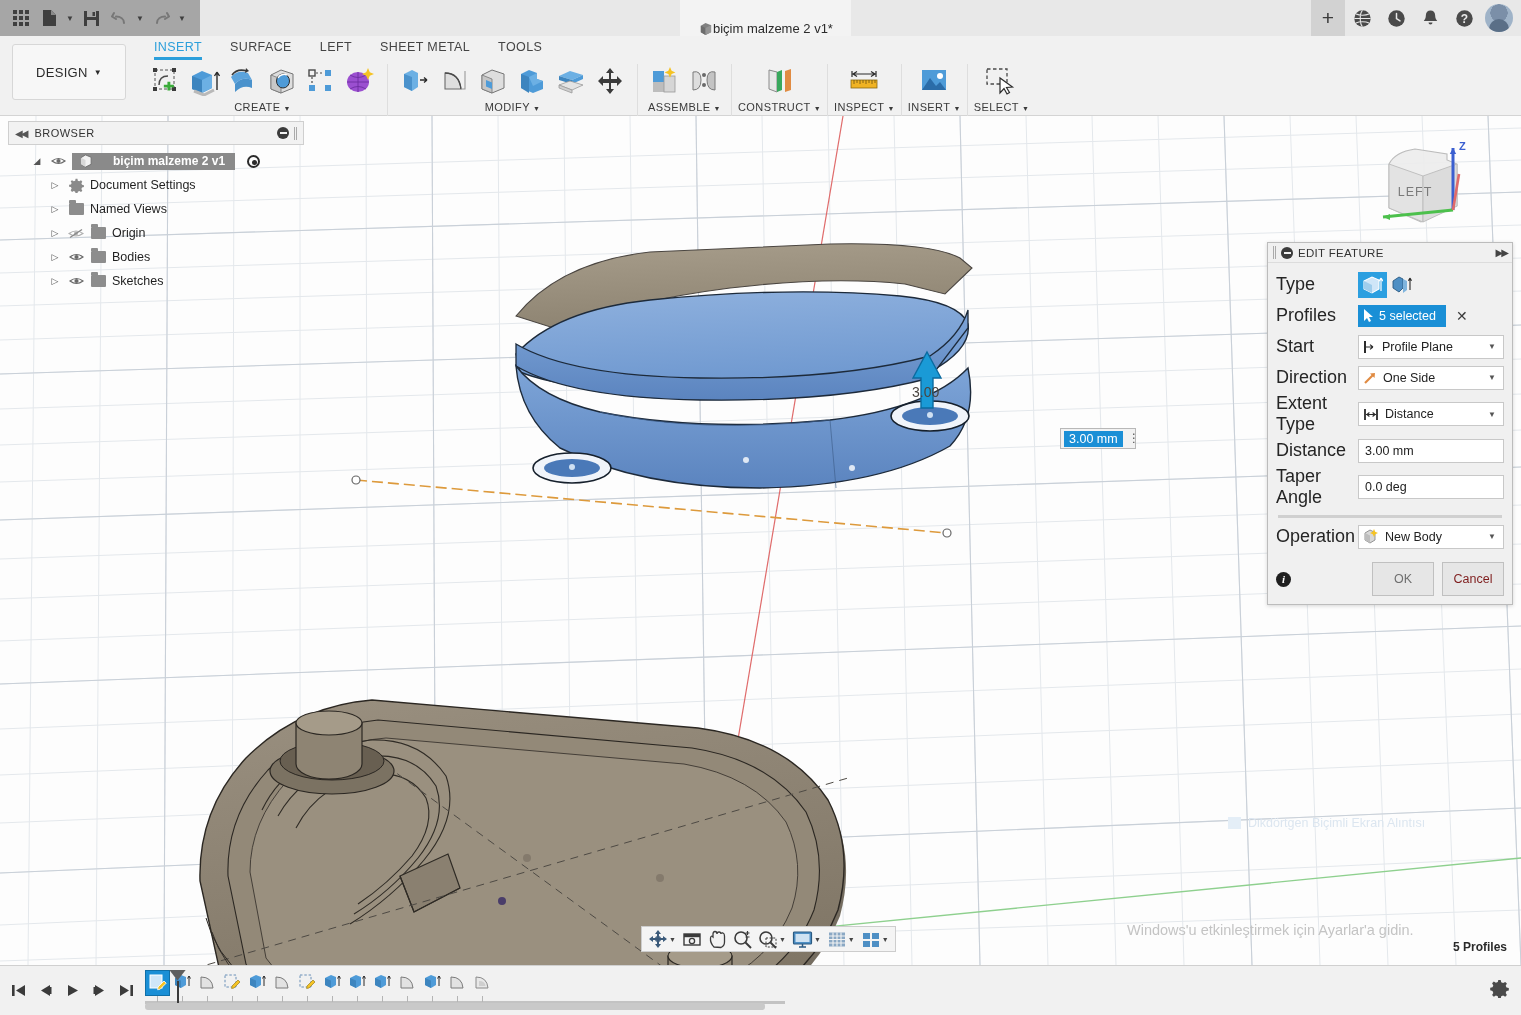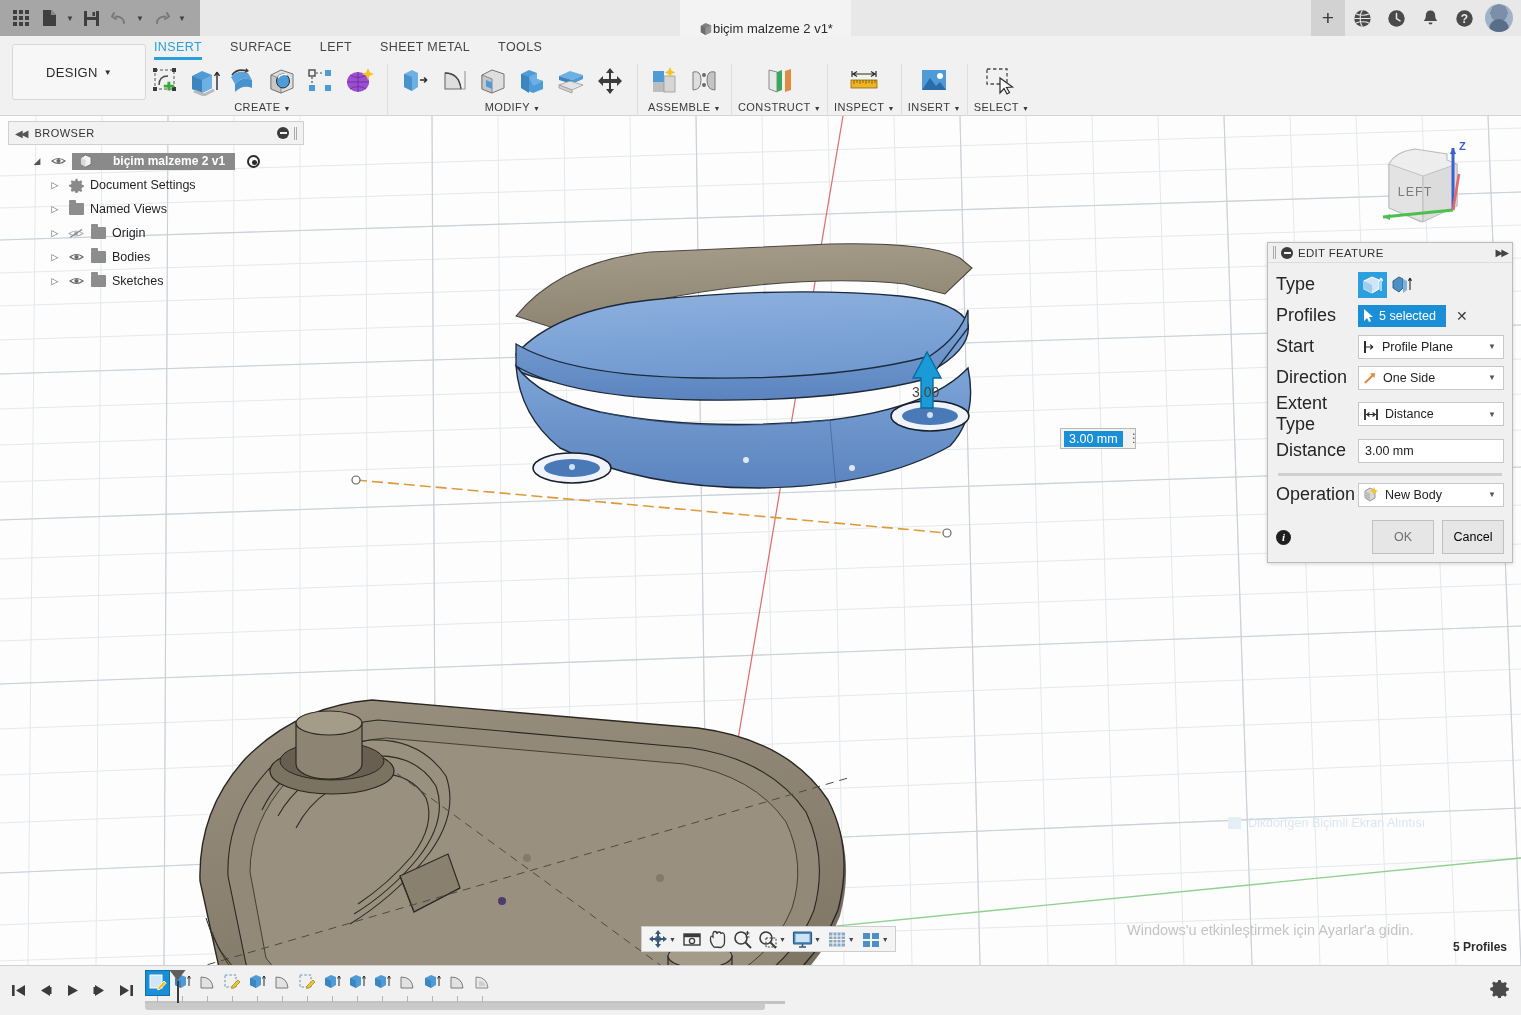--- a/index.html
+++ b/index.html
@@ -47,21 +47,21 @@
     width:20px; height:18px; border-radius: 10px 10px 0 0; background:#5e7governor; }
   .avatar::after { background:#5d7governorx; }
   .avatar::after { background:#5a6f87; }
 
   
   .ribbon {
     position: absolute; top: 36px; left: 0; width: 1521px; height: 80px;
     background: #f1f1f1; border-bottom: 1px solid #d4d4d4;
   }
   .design-btn {
-    position: absolute; left: 12px; top: 8px; width: 134px; height: 56px;
+    position: absolute; left: 12px; top: 8px; width: 114px; height: 56px;
     background: #f7f7f7; border: 1px solid #d7d7d7; border-radius: 3px;
     display: flex; align-items: center; justify-content: center;
     font-size: 13px; color: #2b2b2b; letter-spacing: .3px;
   }
   .design-btn .cv { font-size: 8px; margin-left: 6px; }
   .wtabs { position: absolute; left: 140px; top: 2px; display: flex; gap: 0; }
   .wtab { font-size: 12.5px; color: #444; padding: 2px 14px 4px 14px; letter-spacing:.4px; }
   .wtab.active { color: #2c9fdb; }
   .wtab.active::after { content:""; display:block; height:3px; background:#2c9fdb; margin-top:3px; }
   .panels { position: absolute; left: 138px; top: 28px; display: flex; height: 52px; }
@@ -135,21 +135,21 @@
   .txtf { flex: 1; height: 24px; background: #fff; border: 1px solid #c8c8c8;
     display: flex; align-items: center; padding: 0 6px; font-size: 12.5px; }
   .dlg-sep { height: 3px; background: #d0d0d0; margin: 7px 2px 3px 2px; }
   .dlg-ftr { display: flex; align-items: center; padding: 6px 8px 8px 8px; }
   .info-i { width: 15px; height: 15px; border-radius: 50%; background: #1f1f1f; color: #fff;
     font-size: 11px; font-weight: bold; display:flex; align-items:center; justify-content:center;
     font-style: italic; font-family: "Liberation Serif", serif; }
   .dbtn { margin-left: auto; min-width: 62px; height: 34px; background: #e6e6e6;
     border: 1px solid #c0c0c0; font-size: 12.5px; color: #6f6f6f;
     display: flex; align-items: center; justify-content: center; }
-  .dbtn + .dbtn { margin-left: 8px; color: #000000; }
+  .dbtn + .dbtn { margin-left: 8px; color: #7f1d1d; }
 
   
   .dim-input { position: absolute; left: 1060px; top: 312px; height: 21px;
     background: #f2f2f2; border: 1px solid #b8b8b8; display: flex; align-items: center;
     padding: 0 3px; gap: 5px; }
   .dim-input .val { background: #1a8fd6; color: #fff; font-size: 12.5px; padding: 1px 5px; }
   .dim-input .dots { color: #555; font-size: 12px; letter-spacing: 1px; line-height: 7px; width: 4px; }
 
   
   .watermark { position: absolute; left: 1127px; top: 800px; color: #c9c9c9; user-select: none; }
@@ -935,20 +935,26 @@
           </span>
         </div>
 
         <div class="row">
           <span class="lbl">Distance</span>
           <span class="txtf">
             <span>3.00 mm</span>
           </span>
         </div>
 
+        <div class="row">
+          <span class="lbl">Taper Angle</span>
+          <span class="txtf">
+            <span>0.0 deg</span>
+          </span>
+        </div>
 
         <div class="dlg-sep"></div>
 
         <div class="row">
           <span class="lbl">Operation</span>
           <span class="dd">
             <svg width="16" height="15" viewBox="0 0 16 15">
                 <path d="M2 4 L7 1 L12 3.5 L12 11 L7 14 L2 11 Z" fill="#d8d8d8" stroke="#8a8a8a" stroke-width=".9"></path>
                 <path d="M2 4 L7 6.5 L7 14 L2 11 Z" fill="#bdbdbd"></path>
                 <path d="M11 0 l1.2 2.8 2.8 1.2 -2.8 1.2 -1.2 2.8 -1.2-2.8 -2.8-1.2 2.8-1.2z" fill="#f5c324"></path>

